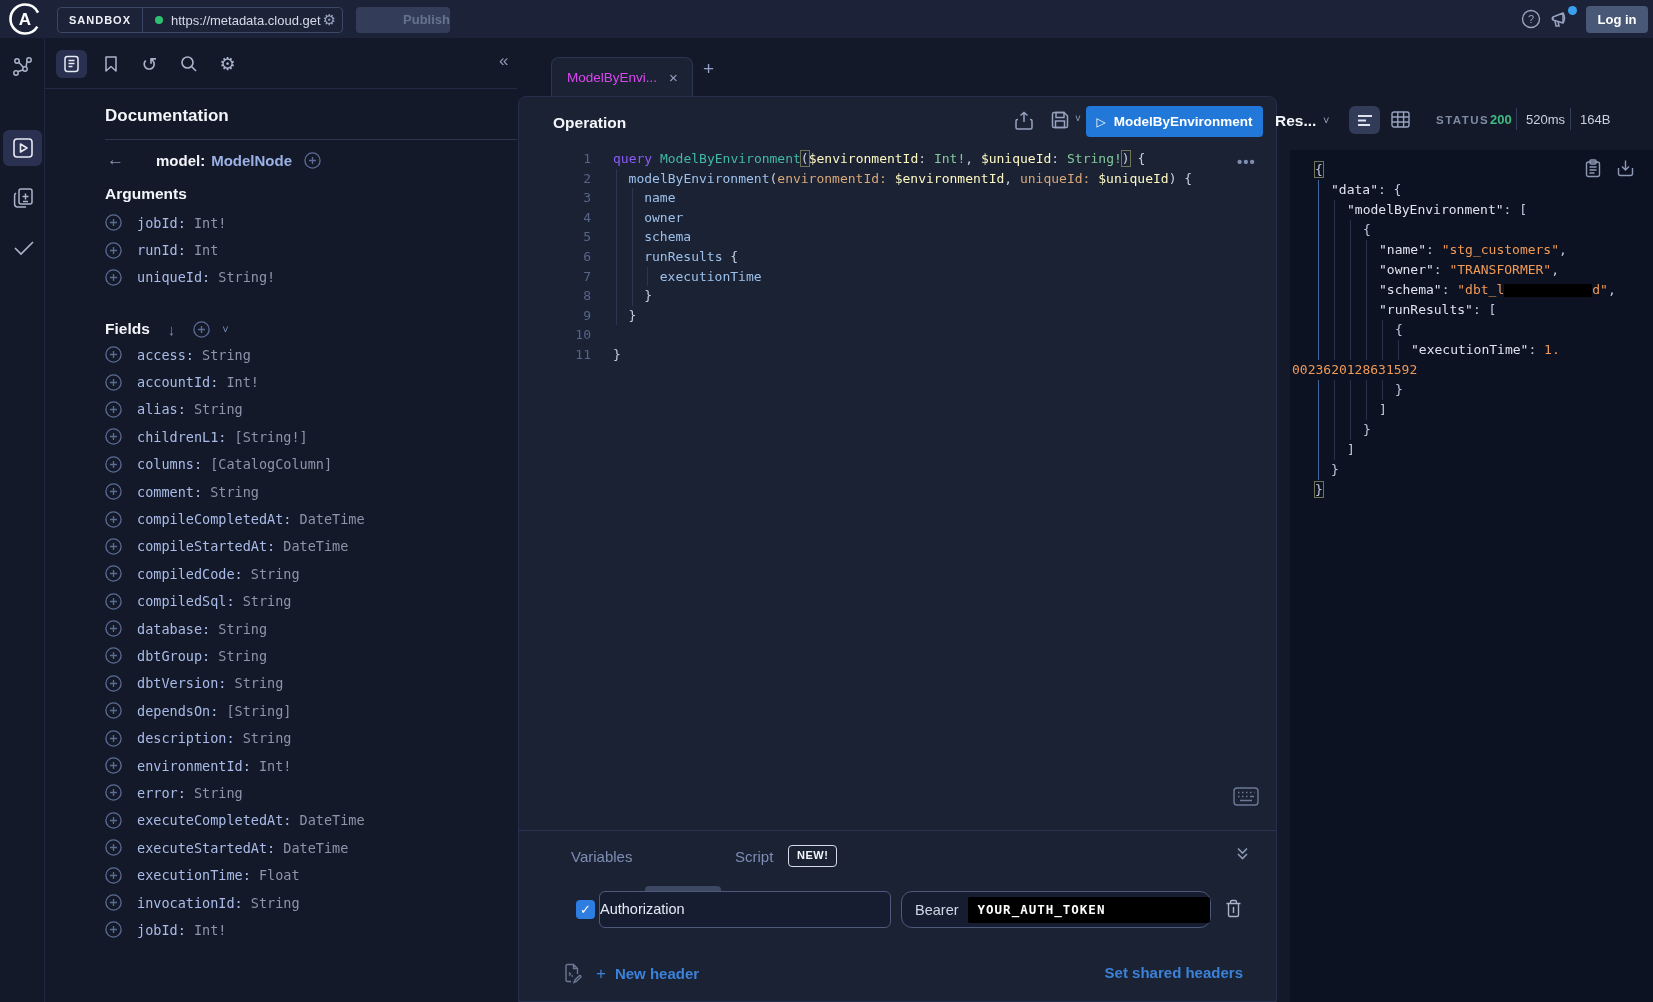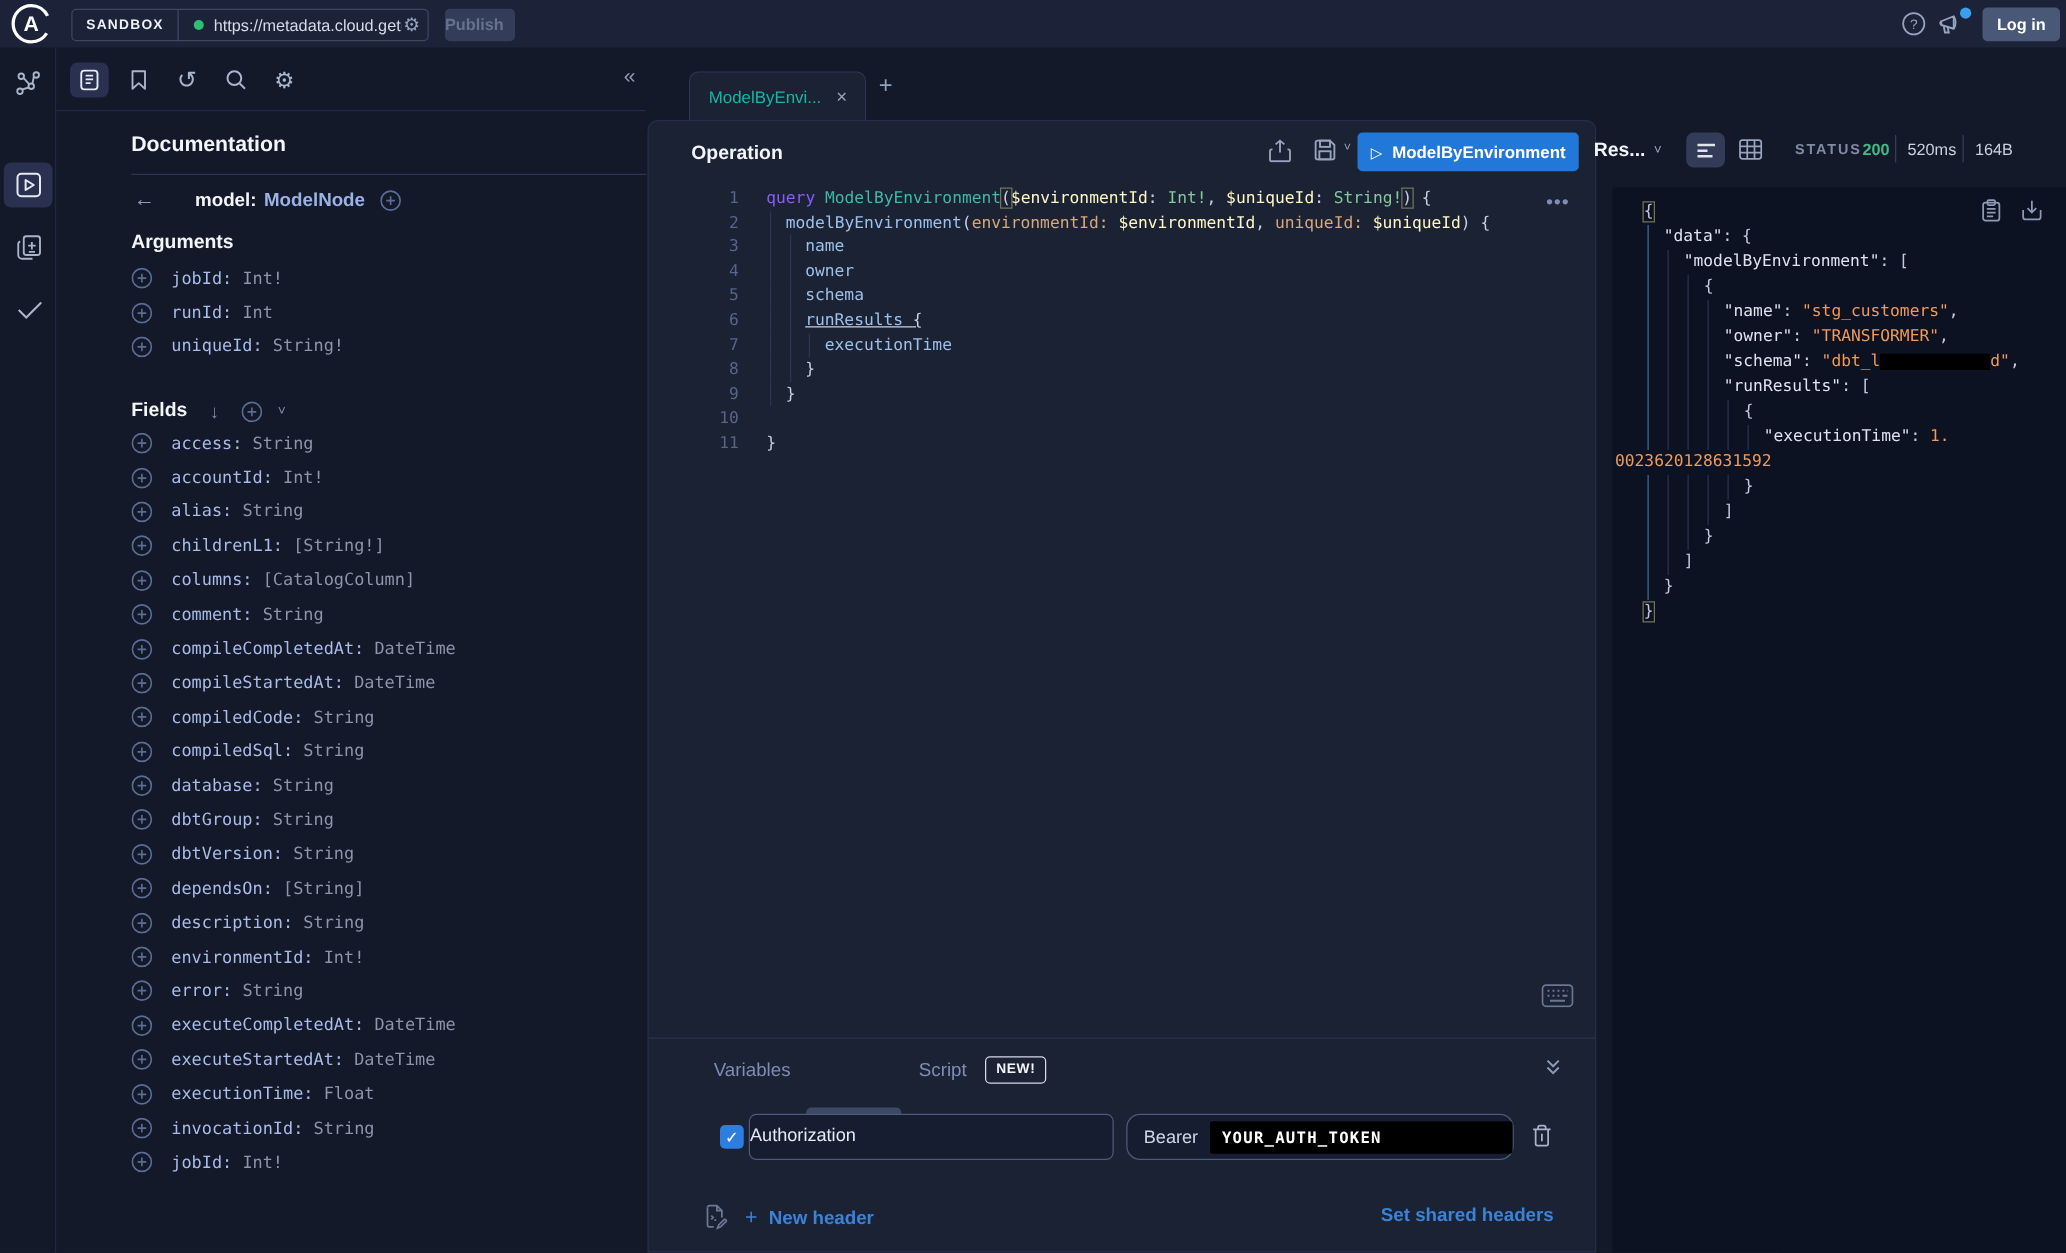--- a/index.html
+++ b/index.html
@@ -10,22 +10,22 @@
   
   #topbar { position:absolute; left:0; top:0; width:1653px; height:38px; background:#1c2338; }
   #logo { position:absolute; left:8px; top:2px; width:34px; height:34px; }
   #sandbox-box { position:absolute; left:57px; top:7px; width:286px; height:26px;
     border:1px solid #3c4766; border-radius:4px; display:flex; align-items:center; background:#1c2338; }
   #sandbox-label { font-size:11px; font-weight:bold; letter-spacing:1px; color:#eef1f7; padding:0 11px; }
   #sandbox-divider { width:1px; height:26px; background:#3c4766; }
   #env-dot { width:8px; height:8px; border-radius:50%; background:#2fbf71; margin:0 8px 0 12px; flex:none; }
   #endpoint-url { font-size:13px; color:#d6dbe7; white-space:nowrap; overflow:hidden; width:158px; }
   #url-gear { color:#97a3bf; font-size:15px; margin:0 6px 0 2px; }
-  #publish-btn { position:absolute; left:356px; top:7px; width:56px; height:26px; background:#333d59;
-    border-radius:4px; color:#66738f; font-size:13px; font-weight:bold; text-align:left; line-height:26px; }
+  #publish-btn { position:absolute; left:356px; top:7px; width:94px; height:26px; background:#333d59;
+    border-radius:4px; color:#66738f; font-size:13px; font-weight:bold; text-align:right; line-height:26px; }
   #help-btn { position:absolute; left:1521px; top:9px; width:20px; height:20px; color:#97a3bf; }
   #megaphone-btn { position:absolute; left:1550px; top:9px; width:24px; height:21px; color:#97a3bf; }
   #notif-dot { position:absolute; left:1568px; top:6px; width:9px; height:9px; border-radius:50%; background:#3b9ff0; }
   #login-btn { position:absolute; left:1586px; top:6px; width:62px; height:27px; background:#4a5878;
     border-radius:4px; color:#fff; font-size:13px; font-weight:bold; text-align:center; line-height:27px; }
 
   
   #rail { position:absolute; left:0; top:38px; width:45px; height:964px; border-right:1px solid #1f2742; }
   .rail-icon { position:absolute; left:12px; color:#a9b3ca; }
   #rail-active { position:absolute; left:3px; top:92px; width:39px; height:36px; background:#2a3150; border-radius:6px; }
@@ -52,21 +52,21 @@
   #fields-chev { color:#7c8cb0; font-size:11px; margin-left:12px; }
   #fields-list { position:absolute; left:60px; top:252px; width:410px; }
   .f-row { height:27.4px; display:flex; align-items:center; }
   .plus-circle { width:17px; height:17px; flex:none; color:#5b6c95; }
   .f-name { font-family:"DejaVu Sans Mono", monospace; font-size:13.5px; color:#a9bbe8; margin-left:15px; white-space:pre; }
   .f-type { font-family:"DejaVu Sans Mono", monospace; font-size:13.5px; color:#8d95ab; white-space:pre; }
 
   
   #tab { position:absolute; left:551px; top:57px; width:142px; height:40px; background:#1b2234;
     border:1px solid #2c3554; border-bottom:none; border-radius:8px 8px 0 0; display:flex; align-items:center; }
-  #tab-label { font-size:13.5px; color:#14b8a6; margin-left:15px; }
+  #tab-label { font-size:13.5px; color:#d946ef; margin-left:15px; }
   #tab-close { color:#97a3bf; font-size:15px; margin-left:12px; }
   #new-tab { position:absolute; left:703px; top:58px; font-size:19px; color:#8fa0c0; }
   #mid-panel { position:absolute; left:518px; top:96px; width:759px; height:906px; background:#1b2234;
     border:1px solid #262e4d; border-radius:8px 8px 0 0; overflow:hidden; }
   #op-title { position:absolute; left:34px; top:17px; font-size:15.5px; font-weight:bold; color:#f3f5f9; }
   #share-btn { position:absolute; left:496px; top:14px; color:#97a3bf; }
   #save-btn { position:absolute; left:532px; top:14px; color:#97a3bf; }
   #save-chev { position:absolute; left:556px; top:16px; color:#97a3bf; font-size:10px; }
   #run-btn { position:absolute; left:567px; top:9px; width:177px; height:31px; background:#2178d8; border-radius:4px;
     display:flex; align-items:center; justify-content:center; color:#fff; font-weight:bold; font-size:13.5px; }
@@ -503,21 +503,21 @@
       <div class="ed-line">
         <span class="ed-gutter mono">4</span>
         <span class="ed-code" style="padding-left: 31.2px;"><span class="guide" style="left: 3px;"></span><span class="guide" style="left: 18.6px;"></span><span class="c-fld">owner</span></span>
       </div>
       <div class="ed-line">
         <span class="ed-gutter mono">5</span>
         <span class="ed-code" style="padding-left: 31.2px;"><span class="guide" style="left: 3px;"></span><span class="guide" style="left: 18.6px;"></span><span class="c-fld">schema</span></span>
       </div>
       <div class="ed-line">
         <span class="ed-gutter mono">6</span>
-        <span class="ed-code" style="padding-left: 31.2px; text-decoration: underline;"><span class="guide" style="left: 3px;"></span><span class="guide" style="left: 18.6px;"></span><span class="c-fld">runResults </span><span class="c-pun">{</span></span>
+        <span class="ed-code" style="padding-left: 31.2px;"><span class="guide" style="left: 3px;"></span><span class="guide" style="left: 18.6px;"></span><span class="c-fld">runResults </span><span class="c-pun">{</span></span>
       </div>
       <div class="ed-line">
         <span class="ed-gutter mono">7</span>
         <span class="ed-code" style="padding-left: 46.8px;"><span class="guide" style="left: 3px;"></span><span class="guide" style="left: 18.6px;"></span><span class="guide" style="left: 34.2px;"></span><span class="c-fld">executionTime</span></span>
       </div>
       <div class="ed-line">
         <span class="ed-gutter mono">8</span>
         <span class="ed-code" style="padding-left: 31.2px;"><span class="guide" style="left: 3px;"></span><span class="guide" style="left: 18.6px;"></span><span class="c-pun">}</span></span>
       </div>
       <div class="ed-line">

